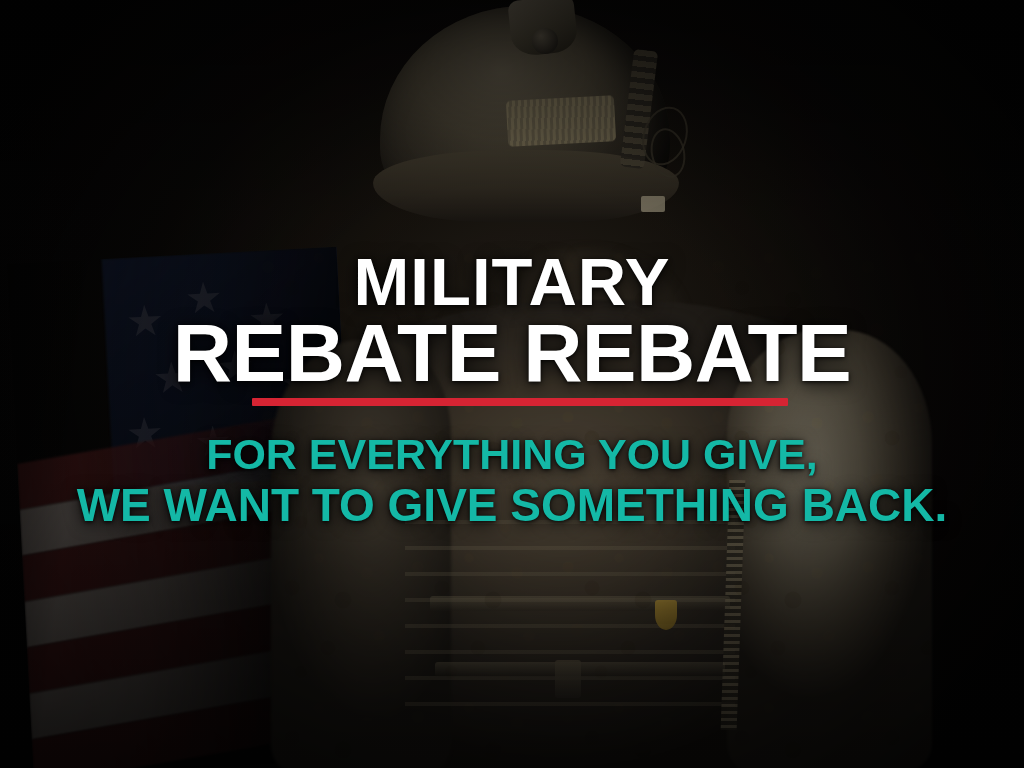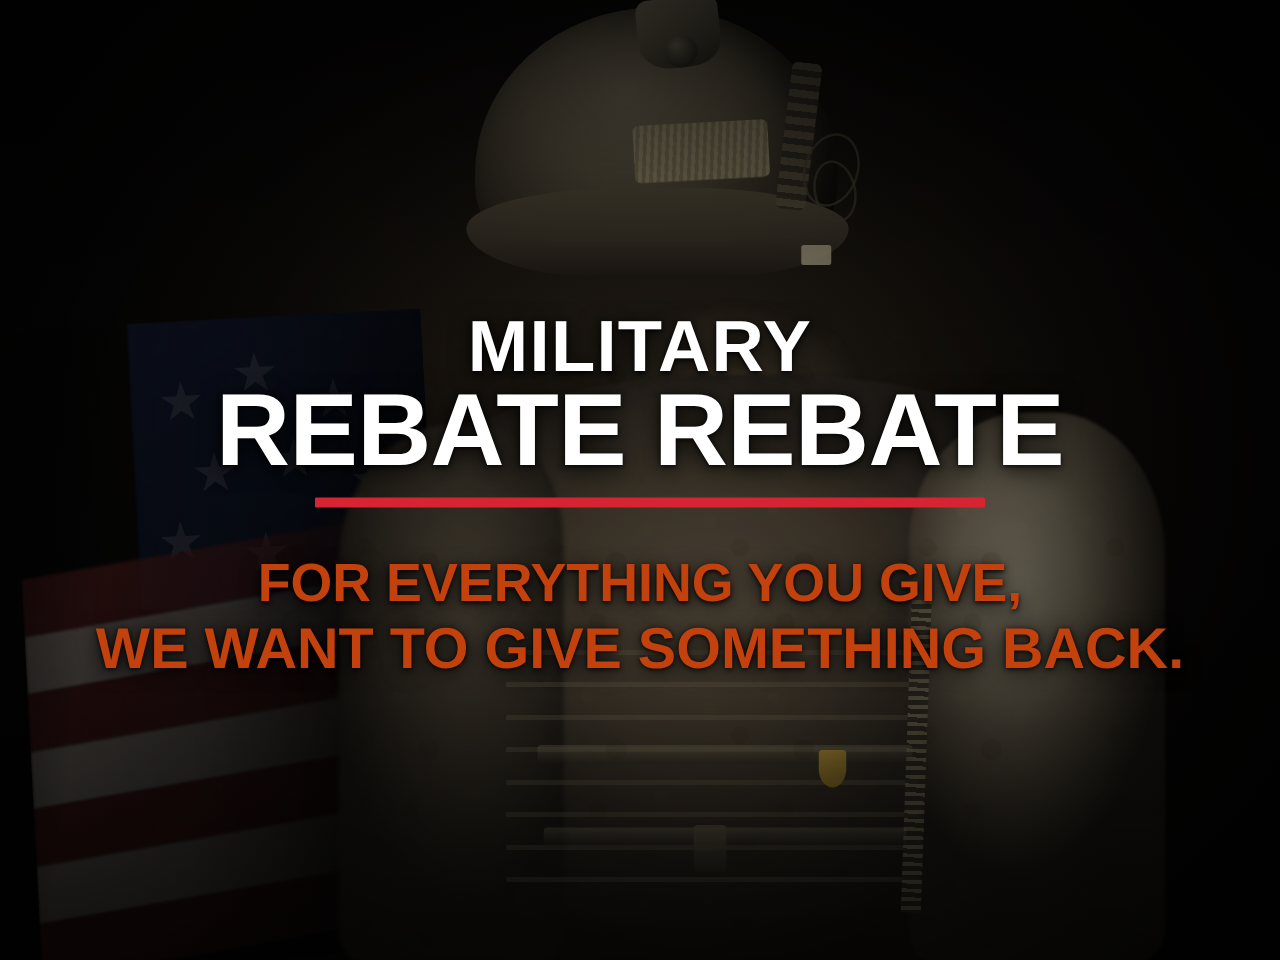--- a/index.html
+++ b/index.html
@@ -327,21 +327,21 @@
   .headline {
     color: #ffffff;
     font-weight: 800;
     text-align: center;
     letter-spacing: -0.5px;
     line-height: .96;
     text-shadow: 0 3px 18px rgba(0,0,0,.85), 0 1px 4px rgba(0,0,0,.9);
   }
   .headline .l1 {
     display: block;
-    font-size: 58px;
+    font-size: 67px;
     letter-spacing: 1px;
     margin-top: 36px;
   }
   .headline .l2 {
     display: block;
     font-size: 82px;
     letter-spacing: -0.5px;
     white-space: nowrap;
   }
   .title-block {
@@ -353,24 +353,24 @@
   .rule {
     position: absolute;
     left: 252px;
     top: 398px;
     width: 536px;
     height: 8px;
     border-radius: 1px;
   }
   .subhead {
     position: absolute;
-    top: 443px;
+    top: 430px;
     left: 0;
     right: 0;
-    color: #c2410c;
+    color: #14b8a6;
     font-weight: 800;
     text-align: center;
     line-height: 1.15;
     letter-spacing: 0px;
     text-shadow: 0 3px 16px rgba(0,0,0,.85), 0 1px 4px rgba(0,0,0,.9);
   }
   .subhead .s1 { display: block; font-size: 43px; white-space: nowrap; }
   .subhead .s2 { display: block; font-size: 46px; white-space: nowrap; }
 </style>
 </head>

